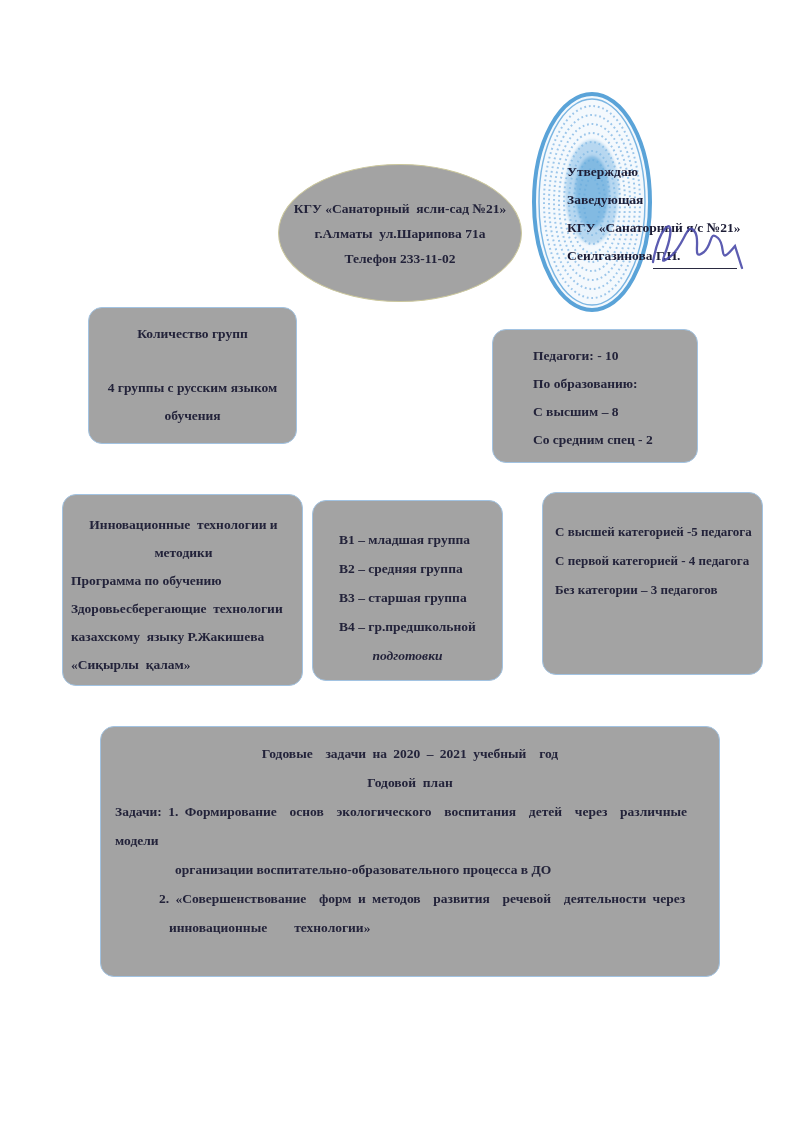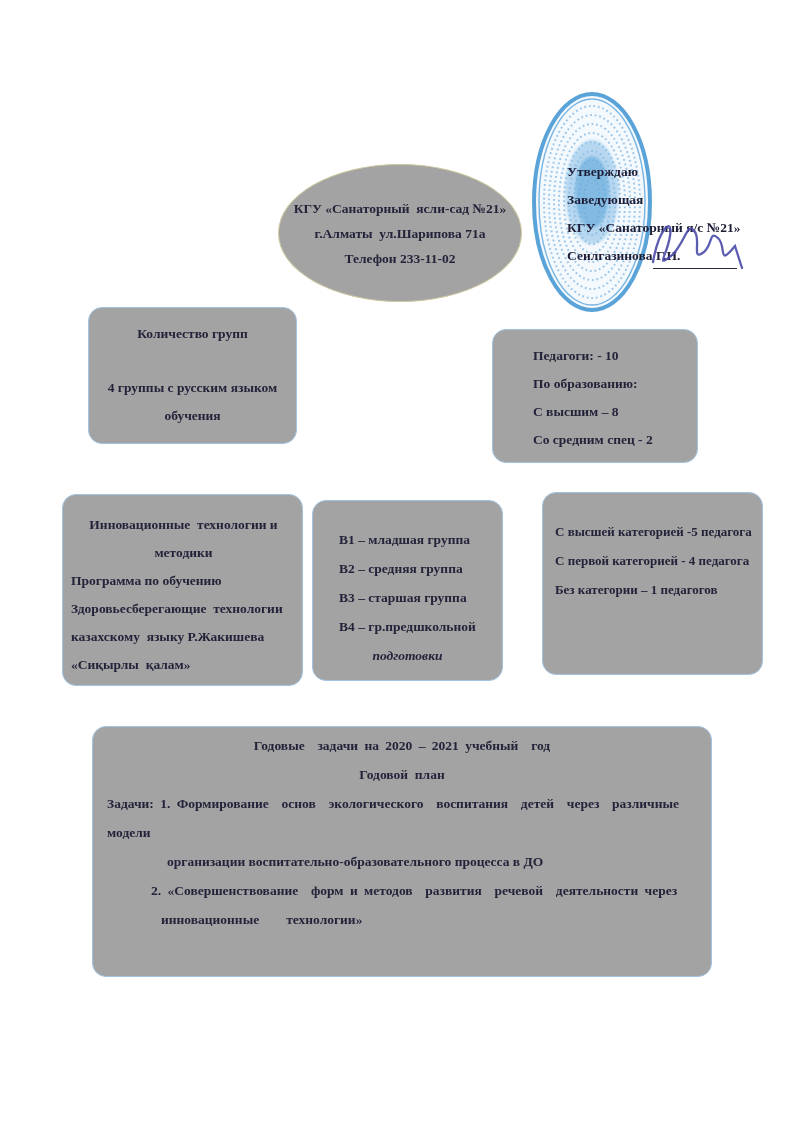--- a/index.html
+++ b/index.html
@@ -35,21 +35,21 @@
     font-size:13.5px;line-height:28px;box-sizing:border-box;
   }
   .box-groups{left:88px;top:307px;width:209px;height:137px;padding:12px 10px 0 10px;text-align:center;}
   .box-groups .body{margin-top:26px;}
   .box-teachers{left:492px;top:329px;width:206px;height:134px;padding:12px 8px 0 40px;line-height:28px;}
   .box-tech{left:62px;top:494px;width:241px;height:192px;padding:16px 6px 0 8px;line-height:28px;}
   .box-tech .c{text-align:center;}
   .box-grouplist{left:312px;top:492px;width:191px;height:181px;padding:24px 6px 0 26px;line-height:29px;margin-top:8px;}
   .box-grouplist .c{text-align:center;padding-right:20px;font-style:italic;}
   .box-categories{left:542px;top:492px;width:221px;height:183px;padding:24px 8px 0 12px;font-size:13px;line-height:29px;}
-  .box-annual{left:92px;top:726px;width:620px;height:251px;padding:4px 10px 0 10px;font-size:13.5px;line-height:29px;}
+  .box-annual{left:100px;top:726px;width:620px;height:251px;padding:12px 10px 0 10px;font-size:13.5px;line-height:29px;}
   .box-annual .c{text-align:center;}
   .ind1{padding-left:4px;}
   .ind2{padding-left:64px;}
   .ind3{padding-left:48px;}
   .ind4{padding-left:58px;}
   .ws{word-spacing:3px;}
 </style>
 </head>
 <body>
 
@@ -122,21 +122,21 @@
     <div class="line">В1 – младшая группа</div>
     <div class="line">В2 – средняя группа</div>
     <div class="line">В3 – старшая группа</div>
     <div class="line">В4 – гр.предшкольной</div>
     <div class="line c">подготовки</div>
   </div>
 
   <div class="box box-categories">
     <div class="line">С высшей категорией -5 педагога</div>
     <div class="line">С первой категорией - 4 педагога</div>
-    <div class="line">Без категории – 1 педагогов</div>
+    <div class="line">Без категории – 3 педагогов</div>
   </div>
 
   <div class="box box-annual">
     <div class="line c ws">Годовые  задачи на 2020 – 2021 учебный  год</div>
     <div class="line c">Годовой  план</div>
     <div class="line ind1 ws">Задачи: 1. Формирование  основ  экологического  воспитания  детей  через  различные модели</div>
     <div class="line ind2">организации воспитательно-образовательного процесса в ДО</div>
     <div class="line ind3 ws">2. «Совершенствование  форм и методов  развития  речевой  деятельности через</div>
     <div class="line ind4">инновационные        технологии»</div>
   </div>

